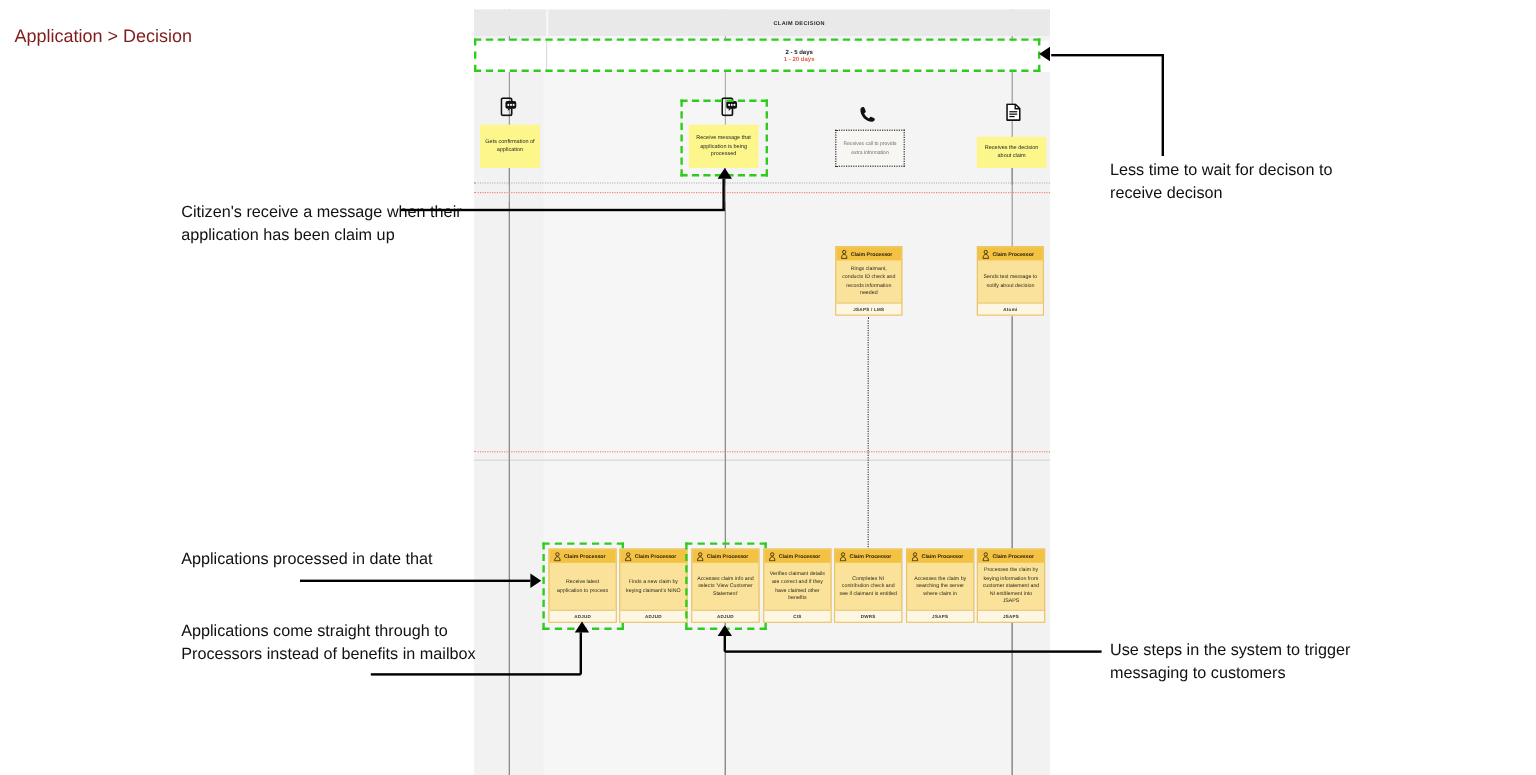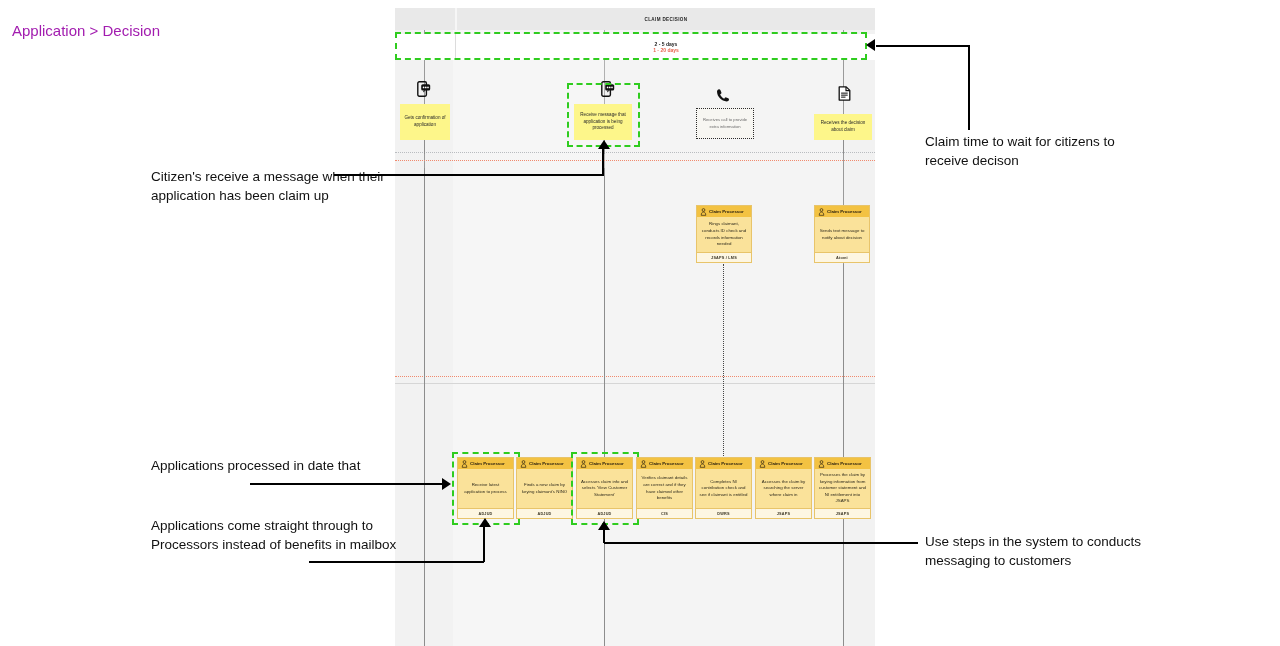--- a/index.html
+++ b/index.html
@@ -30,21 +30,21 @@
     letter-spacing: -0.2px;
     line-height: 1.05;
     margin: 0;
     color: #111111;
   }
   #page-subtitle {
     font-size: 15px;
     font-weight: normal;
     line-height: 1.2;
     margin: 4px 0 0 0;
-    color: #a21caf;
+    color: #7f1d1d;
   }
 
   
   #board {
     position: absolute;
     left: 395px;
     top: 8px;
     width: 480px;
     height: 638px;
     background: #f4f4f4;
@@ -516,35 +516,35 @@
     </div>
     <div class="proc-body">Processes the claim by keying information from customer statement and NI entitlement into JSAPS</div>
     <div class="proc-foot">JSAPS</div>
   </div>
 
   <div class="conn-v" style="left:209px; top:511px; height:127px;"></div>
   <div class="conn-v" style="left:448px; top:511px; height:127px;"></div>
 
 </div>
 
-<div class="annotation" style="left:925px; top:132px; width:210px;">Claim time to wait for citizens to receive decison</div>
+<div class="annotation" style="left:925px; top:132px; width:210px;">Less time to wait for decison to receive decison</div>
 <div class="leader v" style="left:968px; top:46px; height:84px;"></div>
 <div class="leader h" style="left:876px; top:45px; width:94px;"></div>
 <div class="arrow-head arrow-left" style="left:866px; top:39px;"></div>
 
 <div class="annotation" style="left:151px; top:167px; width:240px;">Citizen's receive a message when their application has been claim up</div>
 <div class="leader h" style="left:334px; top:174px; width:270px;"></div>
 <div class="leader v" style="left:602px; top:149px; height:26px;"></div>
 <div class="arrow-head arrow-up" style="left:598px; top:140px;"></div>
 
 <div class="annotation" style="left:151px; top:456px; width:250px;">Applications processed in date that</div>
 <div class="leader h" style="left:250px; top:483px; width:192px;"></div>
 <div class="arrow-head arrow-right" style="left:442px; top:478px;"></div>
 
 <div class="annotation" style="left:151px; top:516px; width:250px;">Applications come straight through to Processors instead of benefits in mailbox</div>
 <div class="leader h" style="left:309px; top:561px; width:175px;"></div>
 <div class="leader v" style="left:483px; top:527px; height:35px;"></div>
 <div class="arrow-head arrow-up" style="left:479px; top:518px;"></div>
 
-<div class="annotation" style="left:925px; top:532px; width:240px;">Use steps in the system to conducts messaging to customers</div>
+<div class="annotation" style="left:925px; top:532px; width:240px;">Use steps in the system to trigger messaging to customers</div>
 <div class="leader h" style="left:604px; top:542px; width:314px;"></div>
 <div class="leader v" style="left:603px; top:530px; height:13px;"></div>
 <div class="arrow-head arrow-up" style="left:598px; top:521px;"></div>
 
 </body></html>

